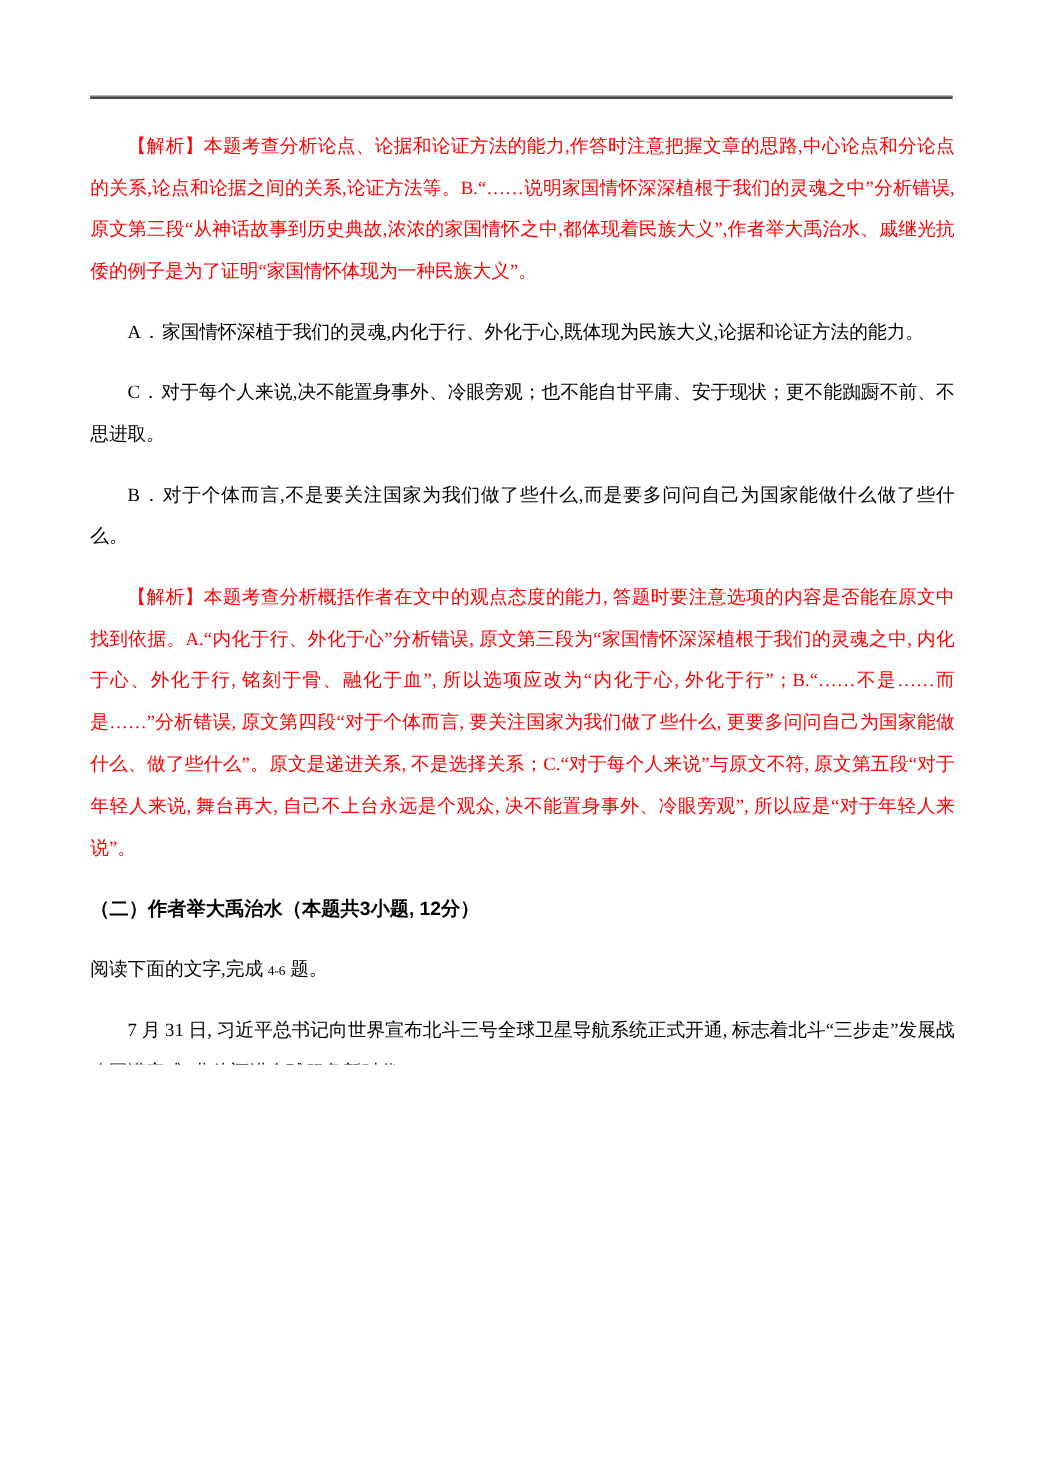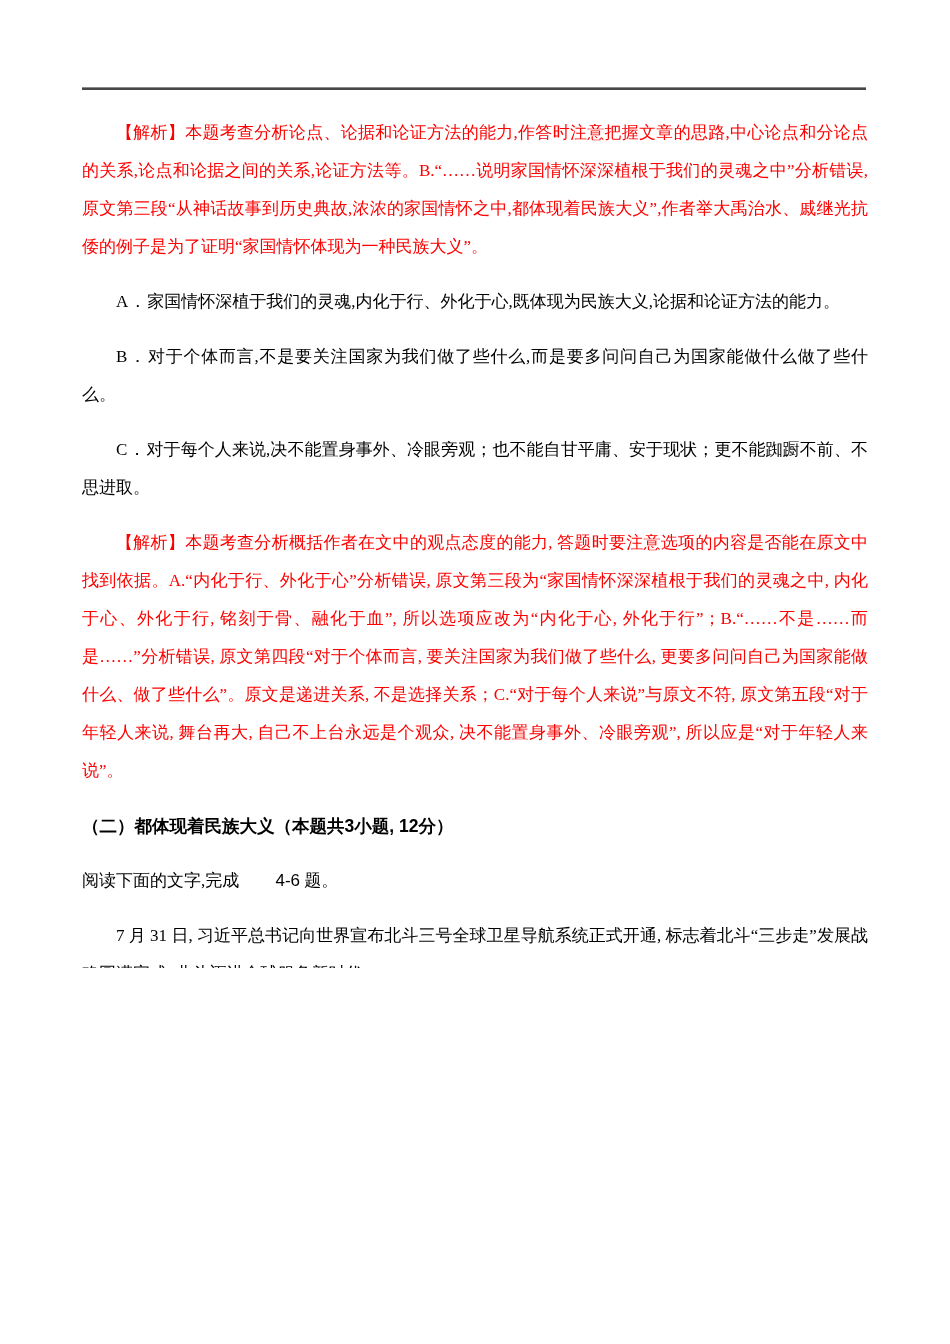--- a/index.html
+++ b/index.html
@@ -48,23 +48,22 @@
   }
   .option-letter {
     letter-spacing: 1px;
   }
   .section-heading {
     font-family: "Liberation Sans", "DejaVu Sans", sans-serif;
     font-weight: 700;
     font-size: 17.5px;
   }
   .num {
-    font-family: Liberation Sans, sans-serif;
-    font-size: 17px;
-    margin-left: 32px;
+    font-family: Liberation Serif, serif;
+    font-size: 12px;
   }
   .page-number {
     position: absolute;
     right: 84px;
     top: 1222px;
     font-family: "Liberation Sans", "DejaVu Sans", sans-serif;
     font-size: 15px;
     line-height: 20px;
     color: #000000;
   }
@@ -76,29 +75,29 @@
 
   <div class="header-rule"></div>
 
   <div class="content">
 
     <p class="indent red"><span>【解析】</span><span>本题考查分析论点、论据和论证方法的能力,作答时注意把握文章的思路,中心论点和分论点的关系,论点和论据之间的关系,论证方法等。B.“……说明家国情怀深深植根于我们的灵魂之中”分析错误,原文第三段“从神话故事到历史典故,浓浓的家国情怀之中,都体现着民族大义”,作者举大禹治水、戚继光抗倭的例子是为了证明“家国情怀体现为一种民族大义”。</span></p>
 
 
     <p class="indent"><span class="option-letter">A．</span><span>家国情怀深植于我们的灵魂,内化于行、外化于心,既体现为民族大义,论据和论证方法的能力。</span></p>
 
+    <p class="indent"><span class="option-letter">C．</span><span>对于每个人来说,决不能置身事外、冷眼旁观；也不能自甘平庸、安于现状；更不能踟蹰不前、不思进取。</span></p>
+
     <p class="indent"><span class="option-letter">B．</span><span>对于个体而言,不是要关注国家为我们做了些什么,而是要多问问自己为国家能做什么做了些什么。</span></p>
-
-    <p class="indent"><span class="option-letter">C．</span><span>对于每个人来说,决不能置身事外、冷眼旁观；也不能自甘平庸、安于现状；更不能踟蹰不前、不思进取。</span></p>
 
 
 
     <p class="indent red"><span>【解析】</span><span>本题考查分析概括作者在文中的观点态度的能力, 答题时要注意选项的内容是否能在原文中找到依据。A.“内化于行、外化于心”分析错误, 原文第三段为“家国情怀深深植根于我们的灵魂之中, 内化于心、外化于行, 铭刻于骨、融化于血”, 所以选项应改为“内化于心, 外化于行”；B.“……不是……而是……”分析错误, 原文第四段“对于个体而言, 要关注国家为我们做了些什么, 更要多问问自己为国家能做什么、做了些什么”。原文是递进关系, 不是选择关系；C.“对于每个人来说”与原文不符, 原文第五段“对于年轻人来说, 舞台再大, 自己不上台永远是个观众, 决不能置身事外、冷眼旁观”, 所以应是“对于年轻人来说”。</span></p>
 
-    <p class="section-heading"><span>（二）都体现着民族大义（本题共3小题, 12分）</span></p>
+    <p class="section-heading"><span>（二）作者举大禹治水（本题共3小题, 12分）</span></p>
 
     <p><span>阅读下面的文字,完成 </span><span class="num">4-6</span><span> 题。</span></p>
 
 
     <p class="indent"><span>7 月 31 日, 习近平总书记向世界宣布北斗三号全球卫星导航系统正式开通, 标志着北斗“三步走”发展战略圆满完成, 北斗迈进全球服务新时代。</span></p>
 
   </div>
 
   <div class="page-number">3</div>
 

